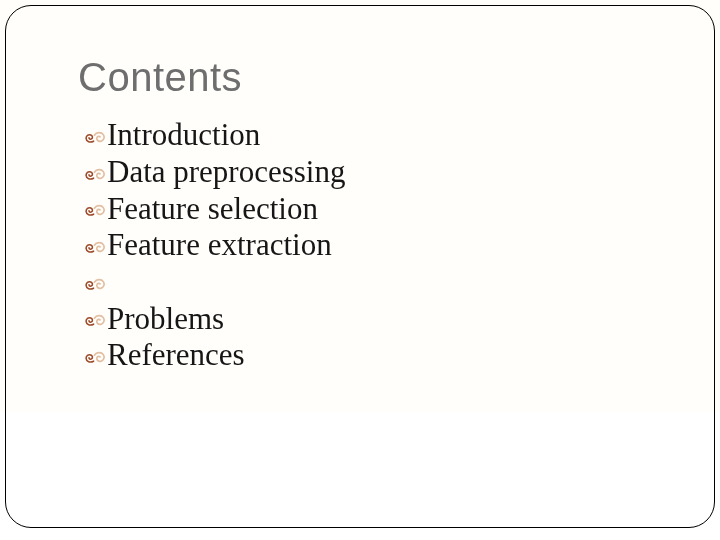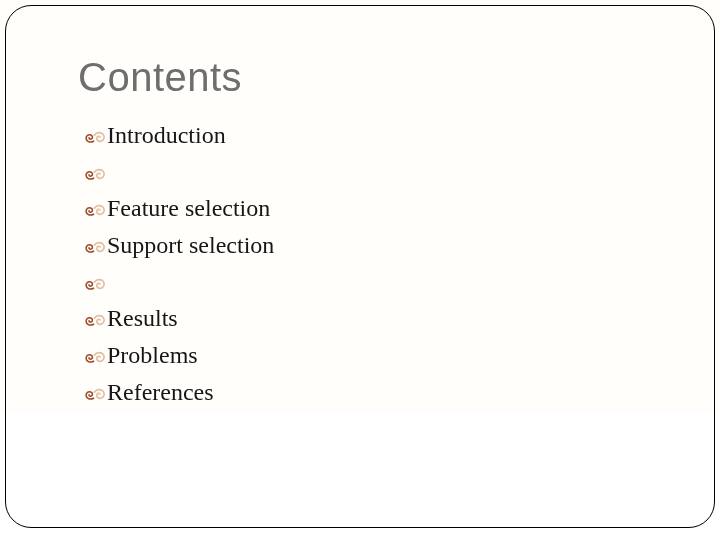--- a/index.html
+++ b/index.html
@@ -46,21 +46,21 @@
     left: 84px;
     top: 117px;
     margin: 0;
     padding: 0;
     list-style: none;
   }
   .toc li {
     display: flex;
     align-items: center;
     height: 36.7px;
-    font-size: 24px;
+    font-size: 31px;
     color: var(--body-text, #161616);
     white-space: nowrap;
   }
   .bullet {
     display: inline-flex;
     align-items: center;
     width: 23px;
     flex: 0 0 23px;
     margin-top: 3px;
   }
@@ -89,55 +89,47 @@
         </span>
       <span class="label">Introduction</span>
     </li>
     <li>
       <span class="bullet">
           <svg width="21" height="14" viewBox="0 0 21 14">
             <path class="curl-dark" d="M9.6,11.2 C6.2,13.1 2.3,11.5 2.1,8.5 C1.9,5.9 4.4,4.1 6.8,5.0 C8.7,5.7 9.0,8.0 7.5,8.9 C6.4,9.6 5.0,9.0 5.0,7.8" fill="none" stroke-width="1.6" stroke-linecap="round"></path>
             <path class="curl-light" d="M10.4,5.2 C12.6,1.8 17.5,1.9 19.3,4.6 C21.1,7.3 19.6,10.8 16.7,11.3 C14.3,11.7 12.4,9.9 12.9,7.9 C13.3,6.3 15.1,5.8 16.0,6.9" fill="none" stroke-width="1.7" stroke-linecap="round"></path>
           </svg>
         </span>
+      <span class="label">Data preprocessing</span>
     </li>
     <li>
       <span class="bullet">
           <svg width="21" height="14" viewBox="0 0 21 14">
             <path class="curl-dark" d="M9.6,11.2 C6.2,13.1 2.3,11.5 2.1,8.5 C1.9,5.9 4.4,4.1 6.8,5.0 C8.7,5.7 9.0,8.0 7.5,8.9 C6.4,9.6 5.0,9.0 5.0,7.8" fill="none" stroke-width="1.6" stroke-linecap="round"></path>
             <path class="curl-light" d="M10.4,5.2 C12.6,1.8 17.5,1.9 19.3,4.6 C21.1,7.3 19.6,10.8 16.7,11.3 C14.3,11.7 12.4,9.9 12.9,7.9 C13.3,6.3 15.1,5.8 16.0,6.9" fill="none" stroke-width="1.7" stroke-linecap="round"></path>
           </svg>
         </span>
       <span class="label">Feature selection</span>
     </li>
     <li>
       <span class="bullet">
           <svg width="21" height="14" viewBox="0 0 21 14">
             <path class="curl-dark" d="M9.6,11.2 C6.2,13.1 2.3,11.5 2.1,8.5 C1.9,5.9 4.4,4.1 6.8,5.0 C8.7,5.7 9.0,8.0 7.5,8.9 C6.4,9.6 5.0,9.0 5.0,7.8" fill="none" stroke-width="1.6" stroke-linecap="round"></path>
             <path class="curl-light" d="M10.4,5.2 C12.6,1.8 17.5,1.9 19.3,4.6 C21.1,7.3 19.6,10.8 16.7,11.3 C14.3,11.7 12.4,9.9 12.9,7.9 C13.3,6.3 15.1,5.8 16.0,6.9" fill="none" stroke-width="1.7" stroke-linecap="round"></path>
           </svg>
         </span>
-      <span class="label">Support selection</span>
+      <span class="label">Feature extraction</span>
     </li>
     <li>
       <span class="bullet">
           <svg width="21" height="14" viewBox="0 0 21 14">
             <path class="curl-dark" d="M9.6,11.2 C6.2,13.1 2.3,11.5 2.1,8.5 C1.9,5.9 4.4,4.1 6.8,5.0 C8.7,5.7 9.0,8.0 7.5,8.9 C6.4,9.6 5.0,9.0 5.0,7.8" fill="none" stroke-width="1.6" stroke-linecap="round"></path>
             <path class="curl-light" d="M10.4,5.2 C12.6,1.8 17.5,1.9 19.3,4.6 C21.1,7.3 19.6,10.8 16.7,11.3 C14.3,11.7 12.4,9.9 12.9,7.9 C13.3,6.3 15.1,5.8 16.0,6.9" fill="none" stroke-width="1.7" stroke-linecap="round"></path>
           </svg>
         </span>
-    </li>
-    <li>
-      <span class="bullet">
-          <svg width="21" height="14" viewBox="0 0 21 14">
-            <path class="curl-dark" d="M9.6,11.2 C6.2,13.1 2.3,11.5 2.1,8.5 C1.9,5.9 4.4,4.1 6.8,5.0 C8.7,5.7 9.0,8.0 7.5,8.9 C6.4,9.6 5.0,9.0 5.0,7.8" fill="none" stroke-width="1.6" stroke-linecap="round"></path>
-            <path class="curl-light" d="M10.4,5.2 C12.6,1.8 17.5,1.9 19.3,4.6 C21.1,7.3 19.6,10.8 16.7,11.3 C14.3,11.7 12.4,9.9 12.9,7.9 C13.3,6.3 15.1,5.8 16.0,6.9" fill="none" stroke-width="1.7" stroke-linecap="round"></path>
-          </svg>
-        </span>
-      <span class="label">Results</span>
     </li>
     <li>
       <span class="bullet">
           <svg width="21" height="14" viewBox="0 0 21 14">
             <path class="curl-dark" d="M9.6,11.2 C6.2,13.1 2.3,11.5 2.1,8.5 C1.9,5.9 4.4,4.1 6.8,5.0 C8.7,5.7 9.0,8.0 7.5,8.9 C6.4,9.6 5.0,9.0 5.0,7.8" fill="none" stroke-width="1.6" stroke-linecap="round"></path>
             <path class="curl-light" d="M10.4,5.2 C12.6,1.8 17.5,1.9 19.3,4.6 C21.1,7.3 19.6,10.8 16.7,11.3 C14.3,11.7 12.4,9.9 12.9,7.9 C13.3,6.3 15.1,5.8 16.0,6.9" fill="none" stroke-width="1.7" stroke-linecap="round"></path>
           </svg>
         </span>
       <span class="label">Problems</span>
     </li>

